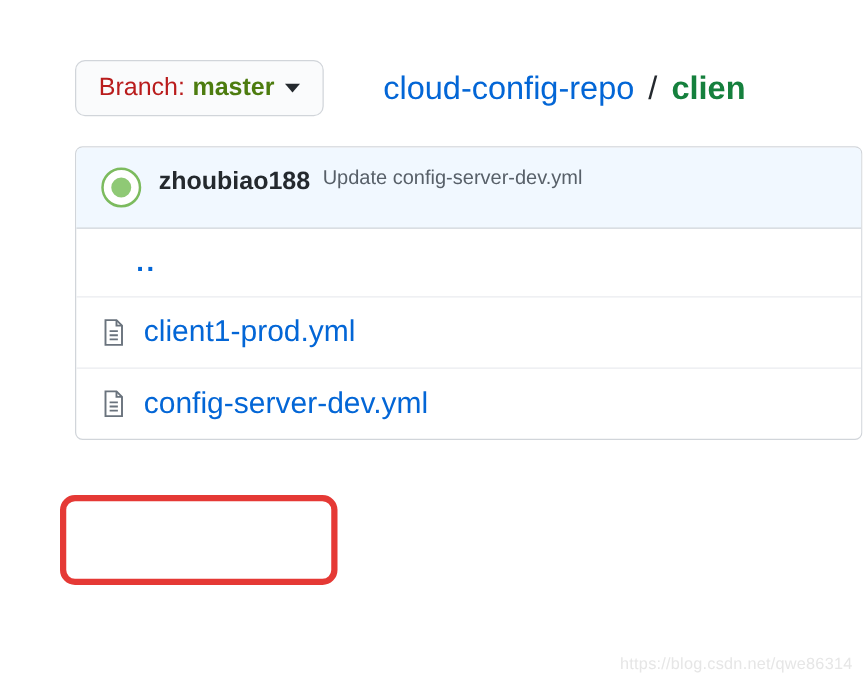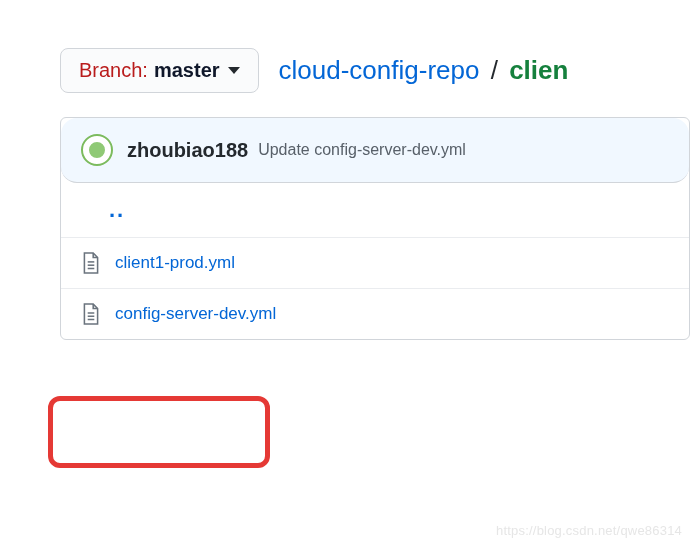--- a/index.html
+++ b/index.html
@@ -35,57 +35,56 @@
       background: #fafbfc;
       cursor: pointer;
       font-size: 20px;
     }
     .branch-label {
       color: #b91c1c;
       margin-right: 6px;
     }
     .branch-name {
       font-weight: 600;
-      color: #0f172a;
+      color: #4d7c0f;
     }
     .caret-icon {
       margin-left: 8px;
       width: 0;
       height: 0;
       border-left: 6px solid transparent;
       border-right: 6px solid transparent;
       border-top: 7px solid #24292e;
     }
     .breadcrumb {
       font-size: 26px;
     }
     .breadcrumb-link {
       color: #0366d6;
       text-decoration: none;
+      margin-left: 28px;
     }
     .breadcrumb-sep {
       color: #24292e;
       margin: 0 4px;
     }
     .breadcrumb-current {
       color: #15803d;
       font-weight: 600;
     }
     .file-list {
       border: 1px solid #d1d5da;
       border-radius: 6px;
       overflow: hidden;
     }
     .commit-header {
       display: flex;
-      align-items: center;
       padding: 16px 20px;
       background: #f1f8ff;
       border-bottom: 1px solid #d1d5da;
-      border-radius: 16px;
     }
     .avatar {
       width: 32px;
       height: 32px;
       border-radius: 50%;
       background: #ffffff;
       border: 2px solid #7cbb5e;
       margin-right: 14px;
       display: flex;
       align-items: center;
@@ -121,21 +120,21 @@
     }
     .file-icon {
       width: 20px;
       height: 22px;
       margin-right: 14px;
       flex-shrink: 0;
     }
     .file-link {
       color: #0366d6;
       text-decoration: none;
-      font-size: 17px;
+      font-size: 24px;
     }
     .parent-dir {
       padding-left: 48px;
     }
     .parent-link {
       color: #0366d6;
       font-size: 22px;
       font-weight: 600;
       letter-spacing: 2px;
       text-decoration: none;

